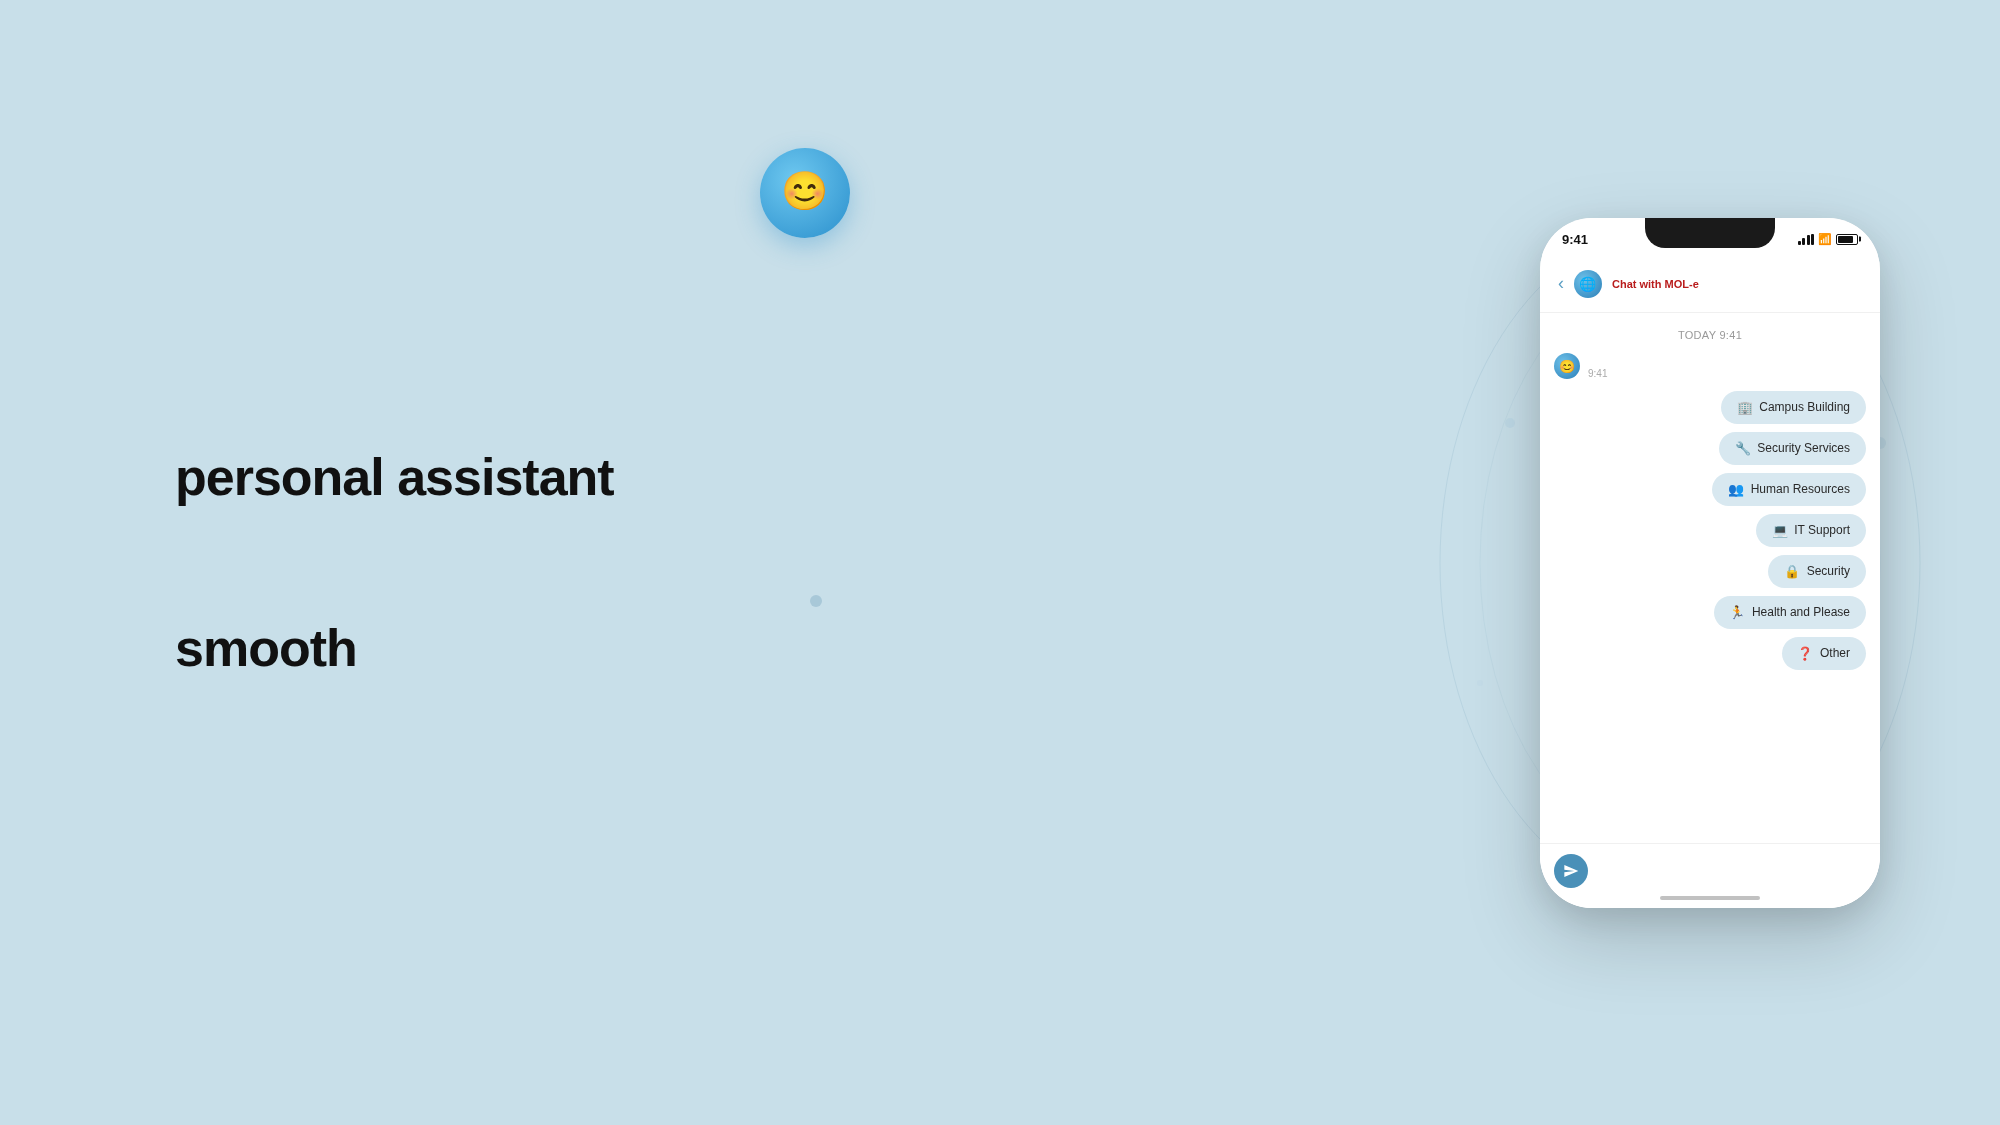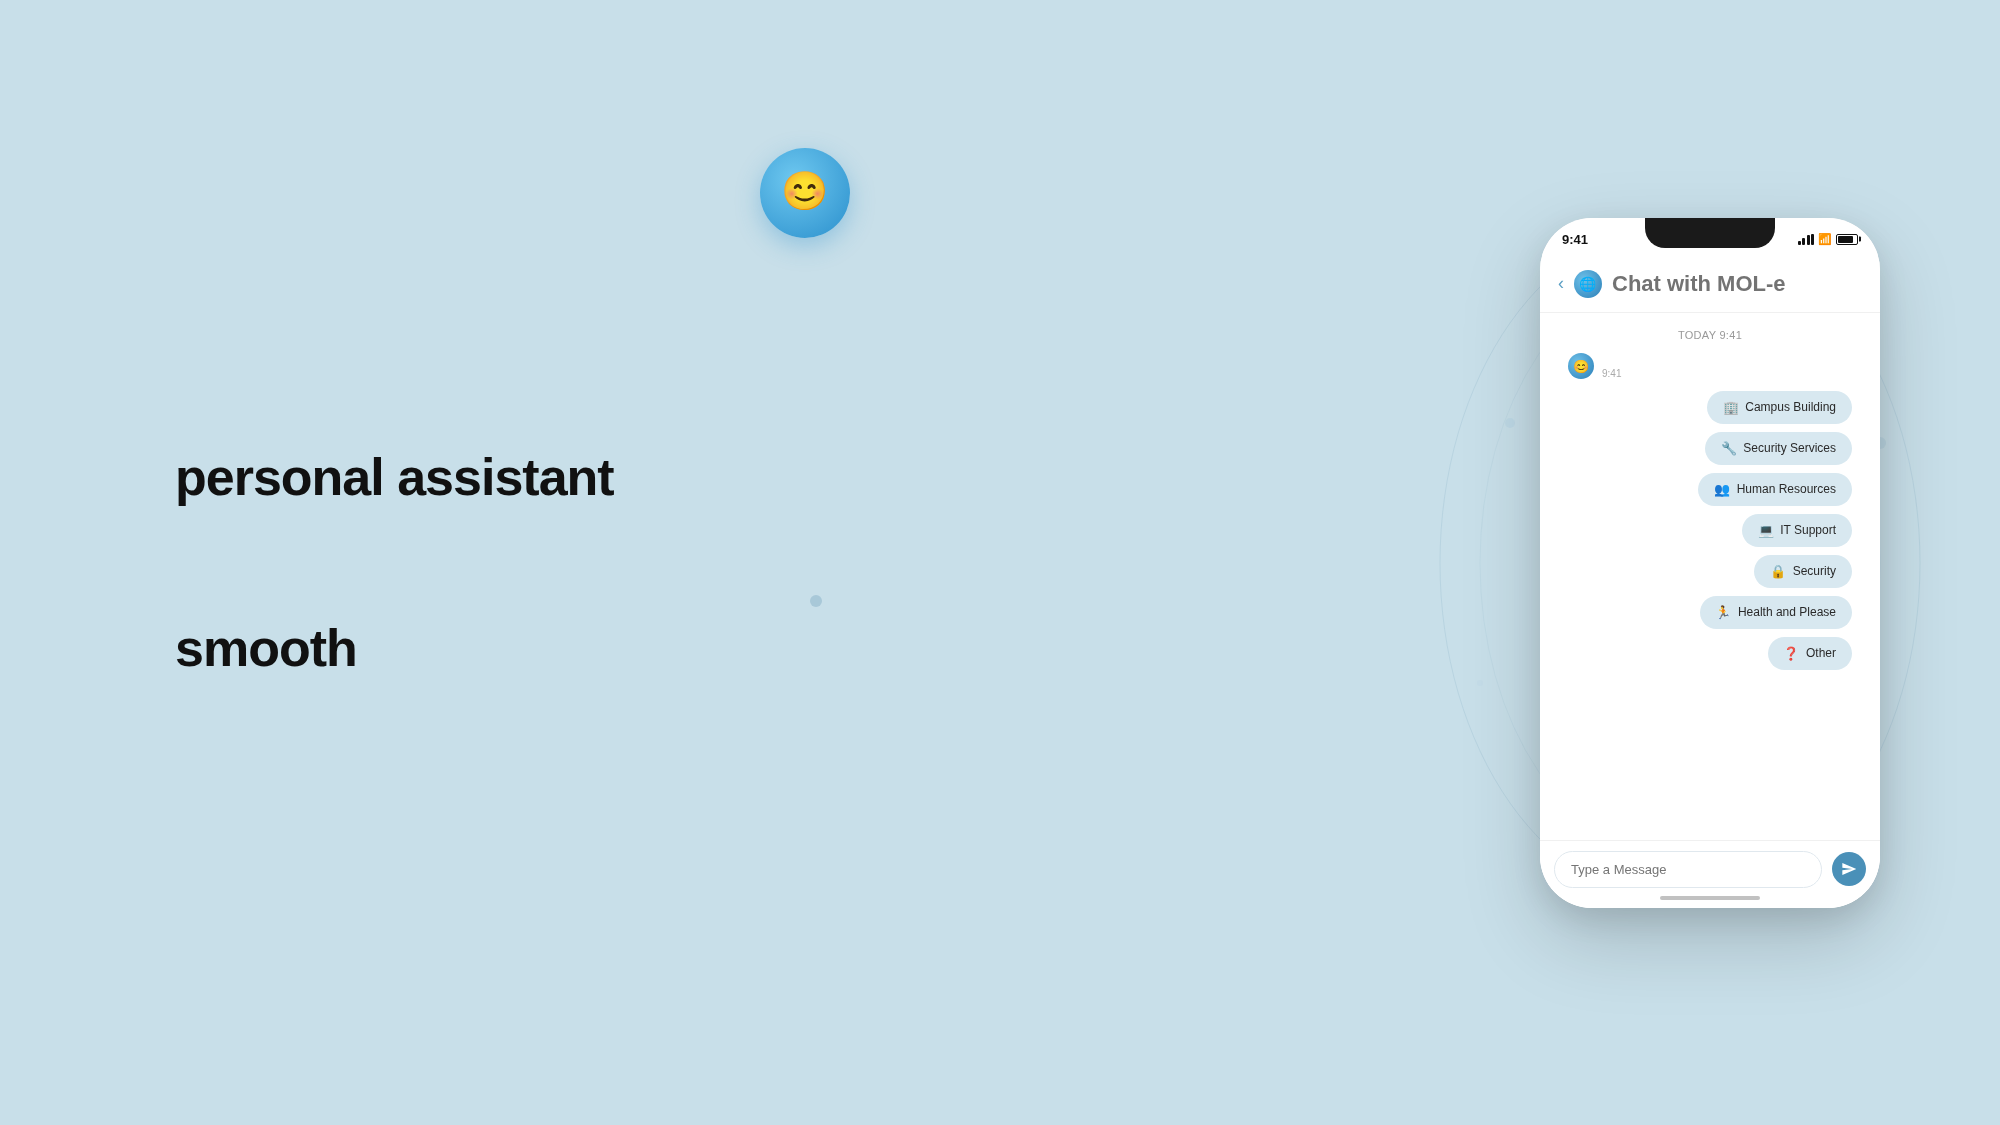--- a/index.html
+++ b/index.html
@@ -188,30 +188,30 @@
       border-radius: 50%;
       background: radial-gradient(circle at 35% 35%, #6ec0e8, #2a7fb8);
       display: flex;
       align-items: center;
       justify-content: center;
       font-size: 14px;
       flex-shrink: 0;
     }
 
     .chat-title {
-      font-size: 22px;
+      font-size: 11px;
       font-weight: 700;
-      color: #737373;
+      color: #b91c1c;
     }
 
     
     .chat-body {
       flex: 1;
       overflow-y: auto;
-      padding: 16px 28px;
+      padding: 16px 14px;
       display: flex;
       flex-direction: column;
       gap: 8px;
       background: #fff;
     }
 
     .date-label {
       text-align: center;
       font-size: 11px;
       color: #999;
@@ -494,21 +494,20 @@
 
           <button class="cat-btn">
             <span class="cat-icon">❓</span>
             <span>Other</span>
           </button>
 
         </div>
       </div>
 
       <div class="message-input-bar">
-        <input class="message-input" type="text" placeholder="Type a Message" style="">
         <button class="send-btn">
           <svg viewBox="0 0 24 24">
             <path d="M2 21L23 12 2 3v7l15 2-15 2z"></path>
           </svg>
         </button>
       </div>
 
       <div class="home-indicator"></div>
     </div>
   </div>

